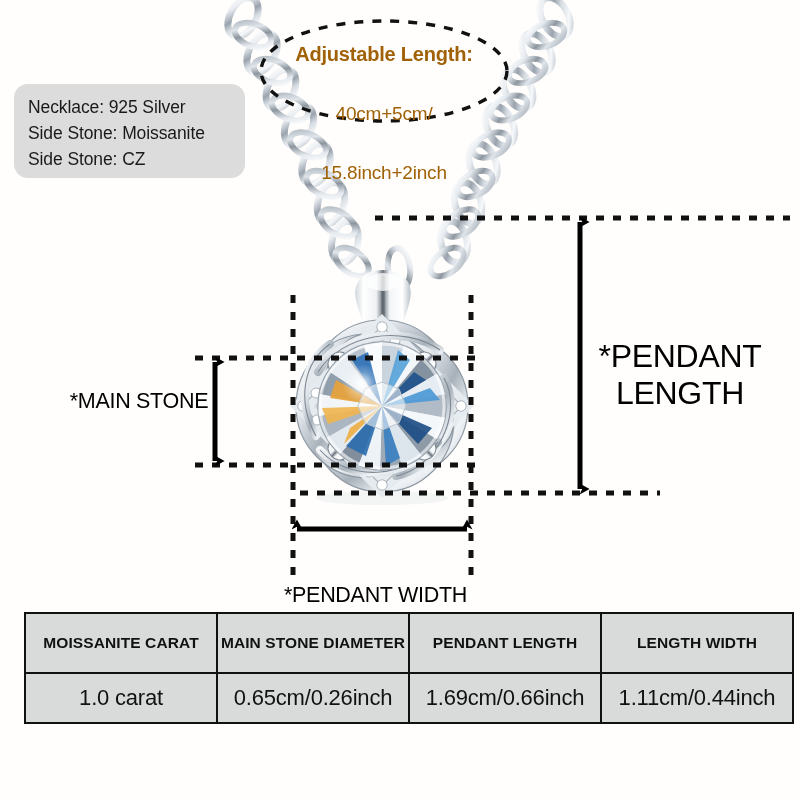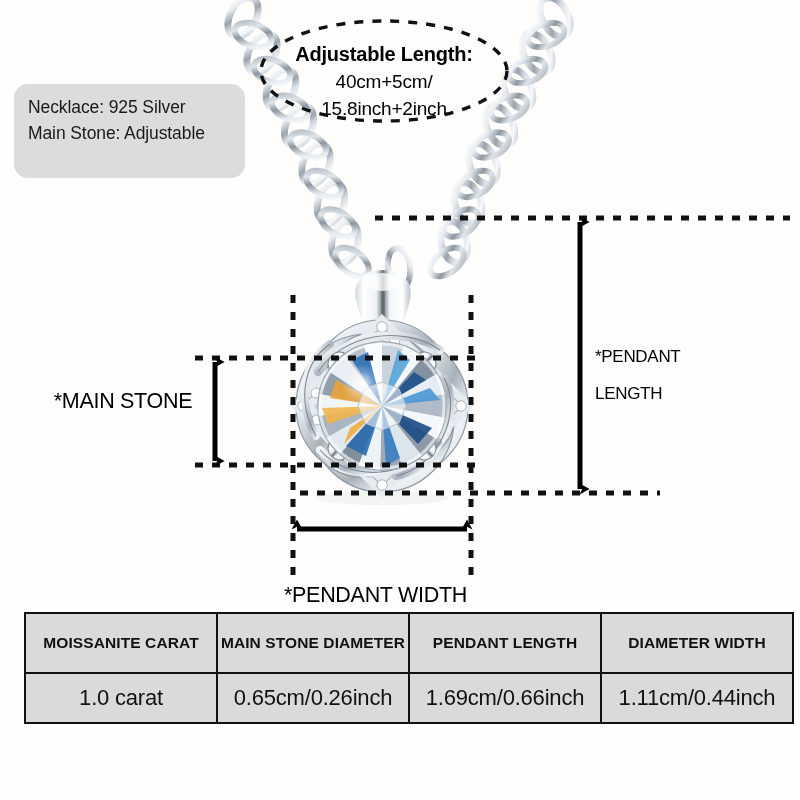--- a/index.html
+++ b/index.html
@@ -59,56 +59,58 @@
   #adj-ellipse {
     position: absolute;
     left: 0; top: 0;
     width: 252px; height: 106px;
   }
   #adj-text {
     position: absolute;
     left: 0; top: 22px;
     width: 252px;
     text-align: center;
-    color: #000000;
+    color: #a16207;
   }
   #adj-text .t1 {
     font-size: 20px;
     font-weight: bold;
     line-height: 28px;
     letter-spacing: -0.2px;
   }
   #adj-text .t2, #adj-text .t3 {
     font-size: 19px;
     line-height: 27px;
     letter-spacing: -0.2px;
+    margin-top: 32px;
   }
 
   
   #measure {
     position: absolute;
     left: 0; top: 0;
     width: 800px; height: 800px;
     pointer-events: none;
   }
 
   .mlabel {
     color: #000;
     white-space: nowrap;
   }
   #label-pendant-length {
     left: 595px;
     top: 338px;
-    font-size: 17px;
+    font-size: 32px;
     line-height: 37px;
+    text-align: center;
     width: 170px;
     letter-spacing: -0.3px;
   }
   #label-main-stone {
-    left: 28px;
+    left: 44px;
     top: 386px;
     font-size: 21.5px;
     line-height: 31px;
     text-align: center;
     width: 190px;
     letter-spacing: -0.3px;
   }
   #label-pendant-width {
     left: 284px;
     top: 580px;
@@ -346,21 +348,22 @@
 
       <circle cx="382" cy="406" r="62" fill="none" stroke="#ffffff" stroke-width="3" opacity="0.6"></circle>
     </g>
     <circle cx="362" cy="384" r="20" fill="url(#sparkleGlow)"></circle>
 
     <ellipse cx="382" cy="498" rx="66" ry="7" fill="#e8eaec" opacity="0.5"></ellipse>
   </svg>
 
   <div class="abs" id="info-box">
     <div class="line">Necklace: 925 Silver</div>
-    <div class="line">Main Stone: Adjustable</div>
+    <div class="line">Side Stone: Moissanite</div>
+    <div class="line">Side Stone: CZ</div>
   </div>
 
   <div class="abs" id="adj-callout">
     <svg id="adj-ellipse" viewBox="0 0 252 106">
       <ellipse cx="126" cy="53" rx="123" ry="50" fill="none" stroke="#111" stroke-width="3.4" stroke-dasharray="9 9" stroke-linecap="butt"></ellipse>
     </svg>
     <div id="adj-text">
       <div class="t1">Adjustable Length:</div>
       <div class="t2">40cm+5cm/</div>
       <div class="t3">15.8inch+2inch</div>
@@ -403,21 +406,21 @@
   </div>
 
   <div class="abs mlabel" id="label-pendant-width">*PENDANT WIDTH</div>
 
   <table class="abs" id="spec-table">
     <tbody>
       <tr class="hdr">
         <td>MOISSANITE CARAT</td>
         <td>MAIN STONE DIAMETER</td>
         <td>PENDANT LENGTH</td>
-        <td>DIAMETER WIDTH</td>
+        <td>LENGTH WIDTH</td>
       </tr>
       <tr class="val">
         <td>1.0 carat</td>
         <td>0.65cm/0.26inch</td>
         <td>1.69cm/0.66inch</td>
         <td>1.11cm/0.44inch</td>
       </tr>
     </tbody>
   </table>
 

